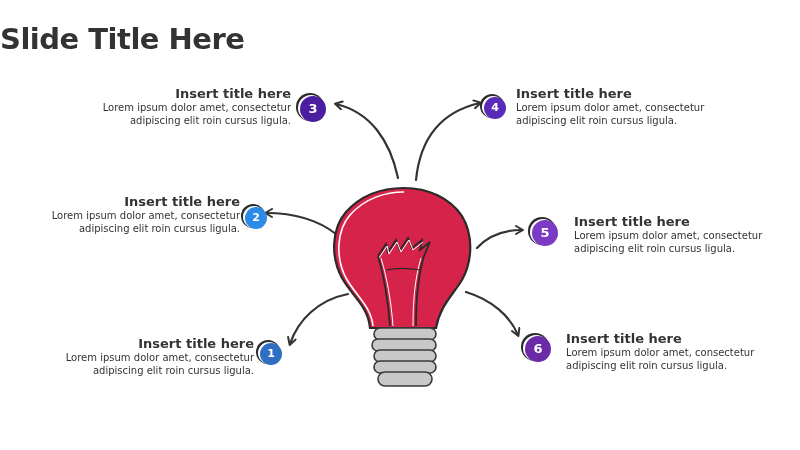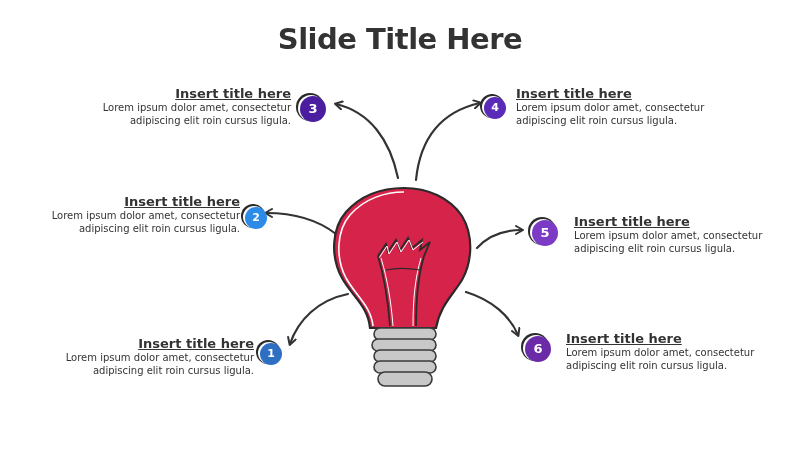--- a/index.html
+++ b/index.html
@@ -1,26 +1,26 @@
 <!DOCTYPE html>
 <html><head>
 <meta charset="utf-8">
 <style>
   html, body { margin: 0; padding: 0; }
   body {
     width: 800px; height: 450px; overflow: hidden; background: #ffffff;
     position: relative; font-family: "DejaVu Sans", "Liberation Sans", sans-serif; color: #333333;
   }
   .title {
-    position: absolute; left: 0; top: 22px; width: 800px; text-align: center;
+    position: absolute; left: 0; top: 22px; width: 800px; 
     font-size: 29px; font-weight: bold; color: #333333; letter-spacing: -0.5px;
   }
   svg.art { position: absolute; left: 0; top: 0; }
   .item { position: absolute; width: 240px; }
-  .item .h { font-size: 13px; font-weight: bold; color: #333333; line-height: 15px; text-decoration: underline; }
+  .item .h { font-size: 13px; font-weight: bold; color: #333333; line-height: 15px; }
   .item .d { font-size: 10px; color: #333333; line-height: 13px; }
   .item.right-align { text-align: right; }
   .item.left-align { text-align: left; }
   .badge {
     position: absolute; width: 26px; height: 26px; border-radius: 50%;
     color: #fff; font-size: 13px; font-weight: bold; text-align: center; line-height: 26px;
     box-shadow: -2px -1px 0 0 #ffffff, -3px -2px 0 1px #2a2a2a;
   }
 </style>
 </head>

